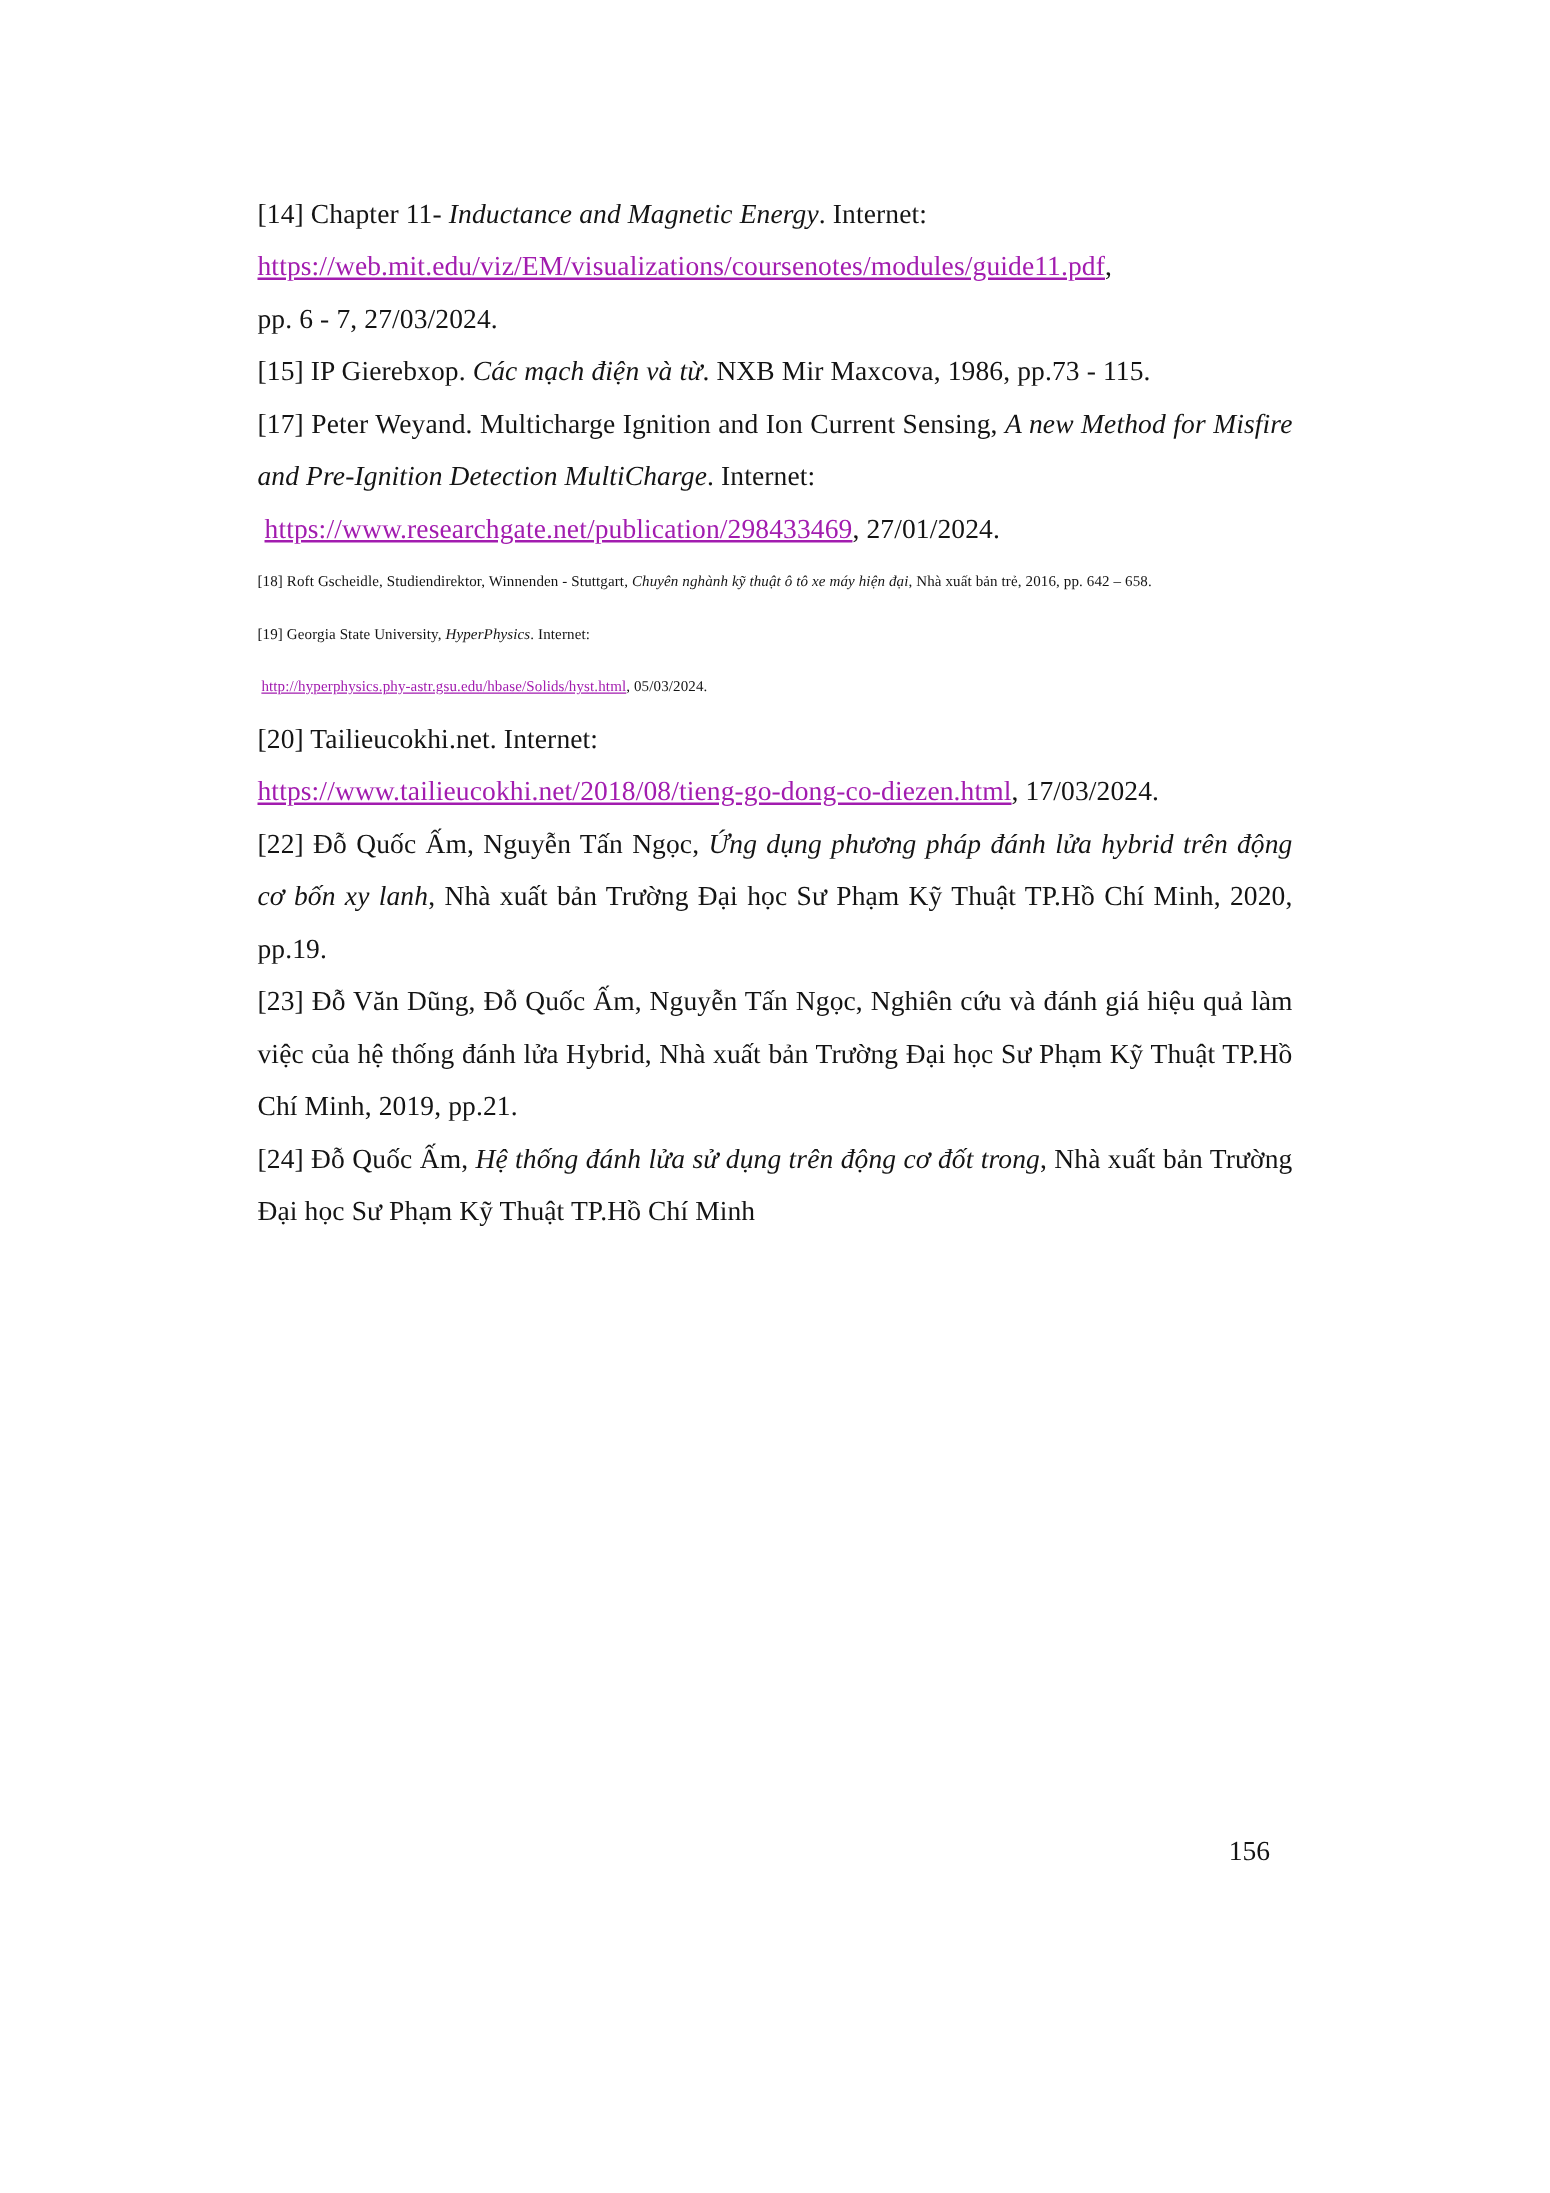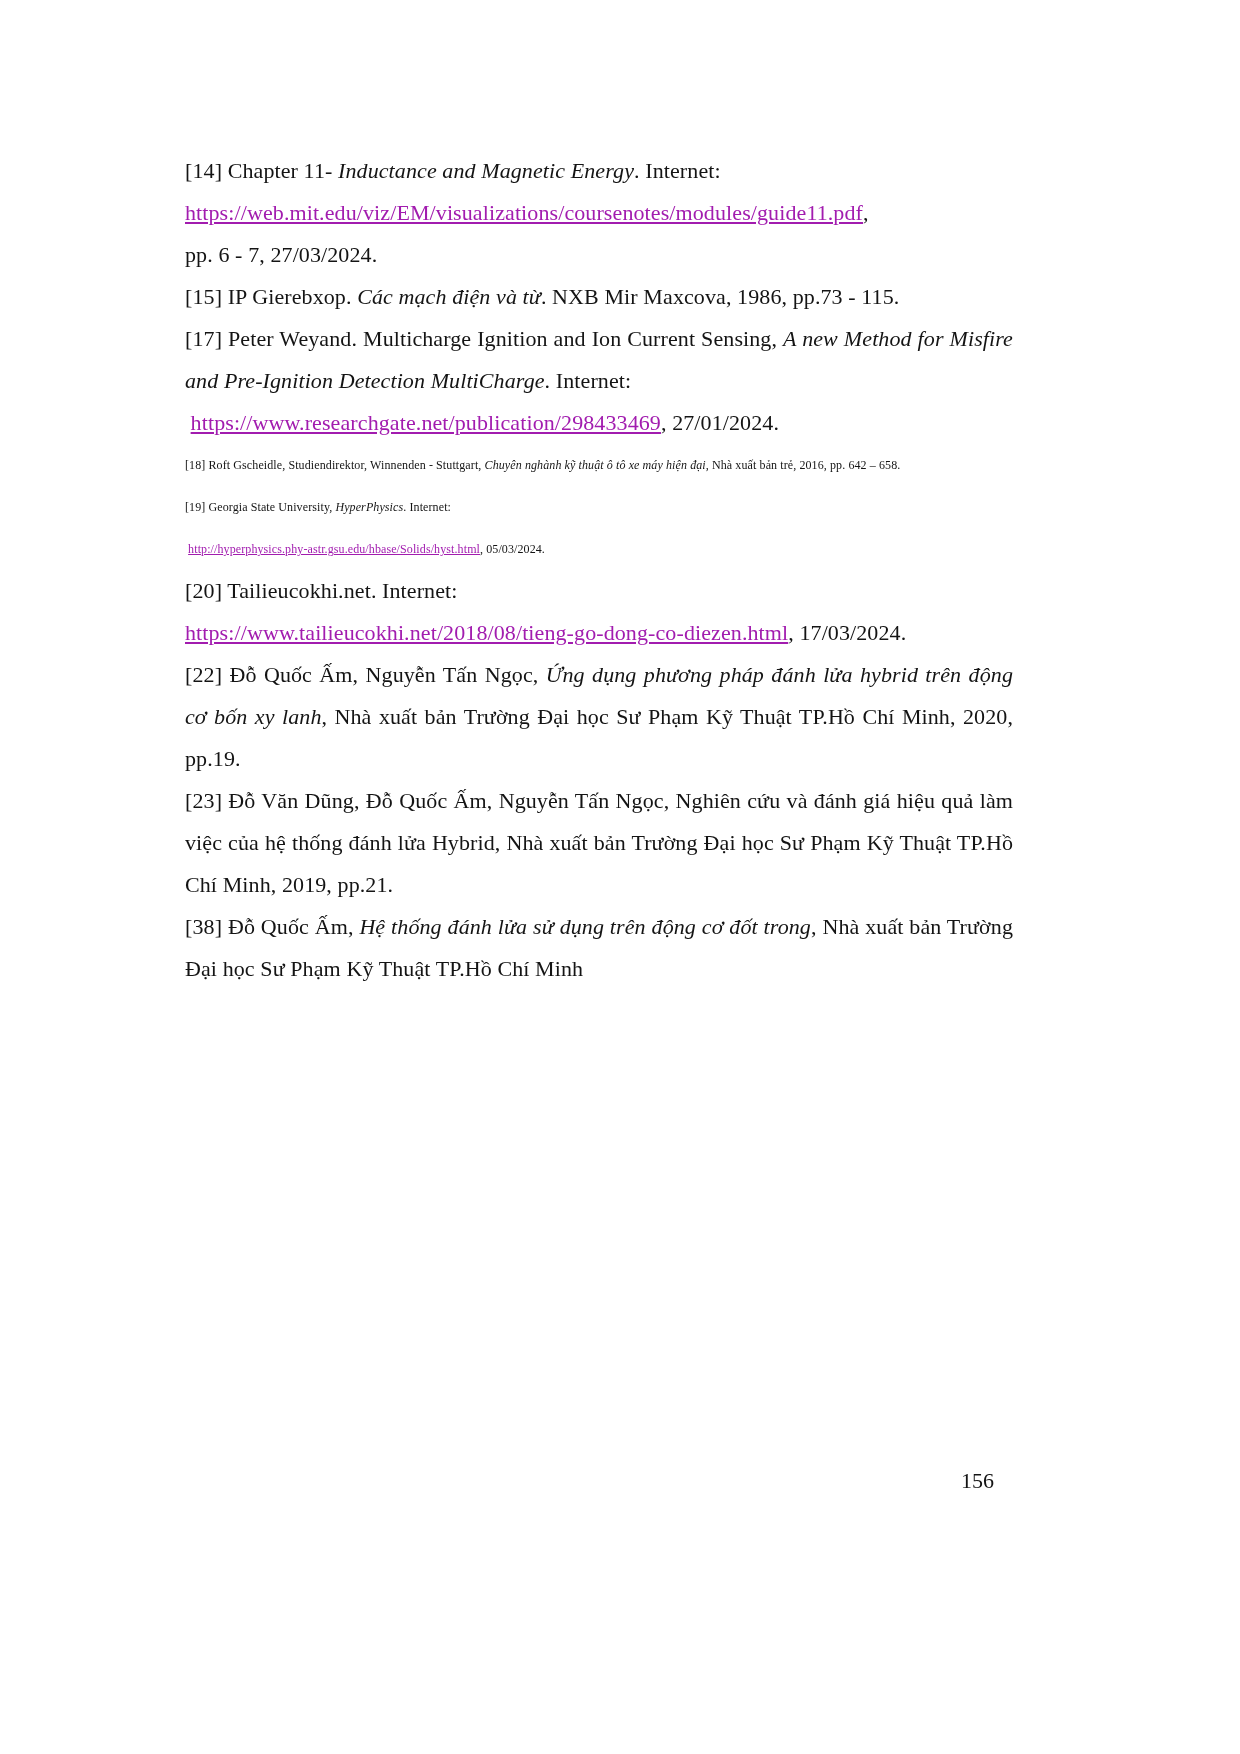--- a/index.html
+++ b/index.html
@@ -11,54 +11,54 @@
     color: #141414;
   }
   .page {
     position: relative;
     width: 1240px;
     height: 1754px;
     background: #ffffff;
     padding: 150px 227px 0 185px;
     overflow: hidden;
   }
-  .references-list { width: 100%; }
+  .references-list { width: 100%; margin-left: 21px; }
   .reference {
     font-size: 22px;
     line-height: 42px;
     text-align: justify;
     letter-spacing: 0.1px;
   }
   .reference.small {
     font-size: 12px;
   }
   .italic { font-style: italic; }
   .link {
     text-decoration: underline;
     color: #a21caf;
     cursor: pointer;
     word-break: break-all;
   }
   .page-number {
     position: absolute;
     top: 1466px;
-    right: 246px;
+    right: 224px;
     font-size: 22px;
     line-height: 30px;
   }
 </style>
 </head>
 <body>
 
 <main class="page">
   <div id="references-list" class="references-list">
       <p class="reference"><span>[14] Chapter 11- </span><span class="italic">Inductance and Magnetic Energy</span><span>. Internet:</span><br><span class="link">https://web.mit.edu/viz/EM/visualizations/coursenotes/modules/guide11.pdf</span><span>,</span><br><span>pp. 6 - 7, 27/03/2024.</span></p>
       <p class="reference"><span>[15] IP Gierebxop. </span><span class="italic">Các mạch điện và từ</span><span>. NXB Mir Maxcova, 1986, pp.73 - 115.</span></p>
       <p class="reference"><span>[17] Peter Weyand. Multicharge Ignition and Ion Current Sensing, </span><span class="italic">A new Method for Misfire and Pre-Ignition Detection MultiCharge</span><span>. Internet:</span><br><span>&nbsp;</span><span class="link">https://www.researchgate.net/publication/298433469</span><span>, 27/01/2024.</span></p>
       <p class="reference small"><span>[18] Roft Gscheidle, Studiendirektor, Winnenden - Stuttgart, </span><span class="italic">Chuyên nghành kỹ thuật ô tô xe máy hiện đại</span><span>, Nhà xuất bản trẻ, 2016, pp. 642 – 658.</span></p>
       <p class="reference small"><span>[19] Georgia State University, </span><span class="italic">HyperPhysics</span><span>. Internet:</span><br><span>&nbsp;</span><span class="link">http://hyperphysics.phy-astr.gsu.edu/hbase/Solids/hyst.html</span><span>, 05/03/2024.</span></p>
       <p class="reference"><span>[20] Tailieucokhi.net. Internet:</span><br><span class="link">https://www.tailieucokhi.net/2018/08/tieng-go-dong-co-diezen.html</span><span>, 17/03/2024.</span></p>
       <p class="reference"><span>[22] Đỗ Quốc Ấm, Nguyễn Tấn Ngọc, </span><span class="italic">Ứng dụng phương pháp đánh lửa hybrid trên động cơ bốn xy lanh</span><span>, Nhà xuất bản Trường Đại học Sư Phạm Kỹ Thuật TP.Hồ Chí Minh, 2020, pp.19.</span></p>
       <p class="reference"><span>[23] Đỗ Văn Dũng, Đỗ Quốc Ấm, Nguyễn Tấn Ngọc, Nghiên cứu và đánh giá hiệu quả làm việc của hệ thống đánh lửa Hybrid, Nhà xuất bản Trường Đại học Sư Phạm Kỹ Thuật TP.Hồ Chí Minh, 2019, pp.21.</span></p>
-      <p class="reference"><span>[38] Đỗ Quốc Ấm, </span><span class="italic">Hệ thống đánh lửa sử dụng trên động cơ đốt trong</span><span>, Nhà xuất bản Trường Đại học Sư Phạm Kỹ Thuật TP.Hồ Chí Minh</span></p>
+      <p class="reference"><span>[24] Đỗ Quốc Ấm, </span><span class="italic">Hệ thống đánh lửa sử dụng trên động cơ đốt trong</span><span>, Nhà xuất bản Trường Đại học Sư Phạm Kỹ Thuật TP.Hồ Chí Minh</span></p>
     </div>
   <div class="page-number">156</div>
 </main>
 
 </body></html>

